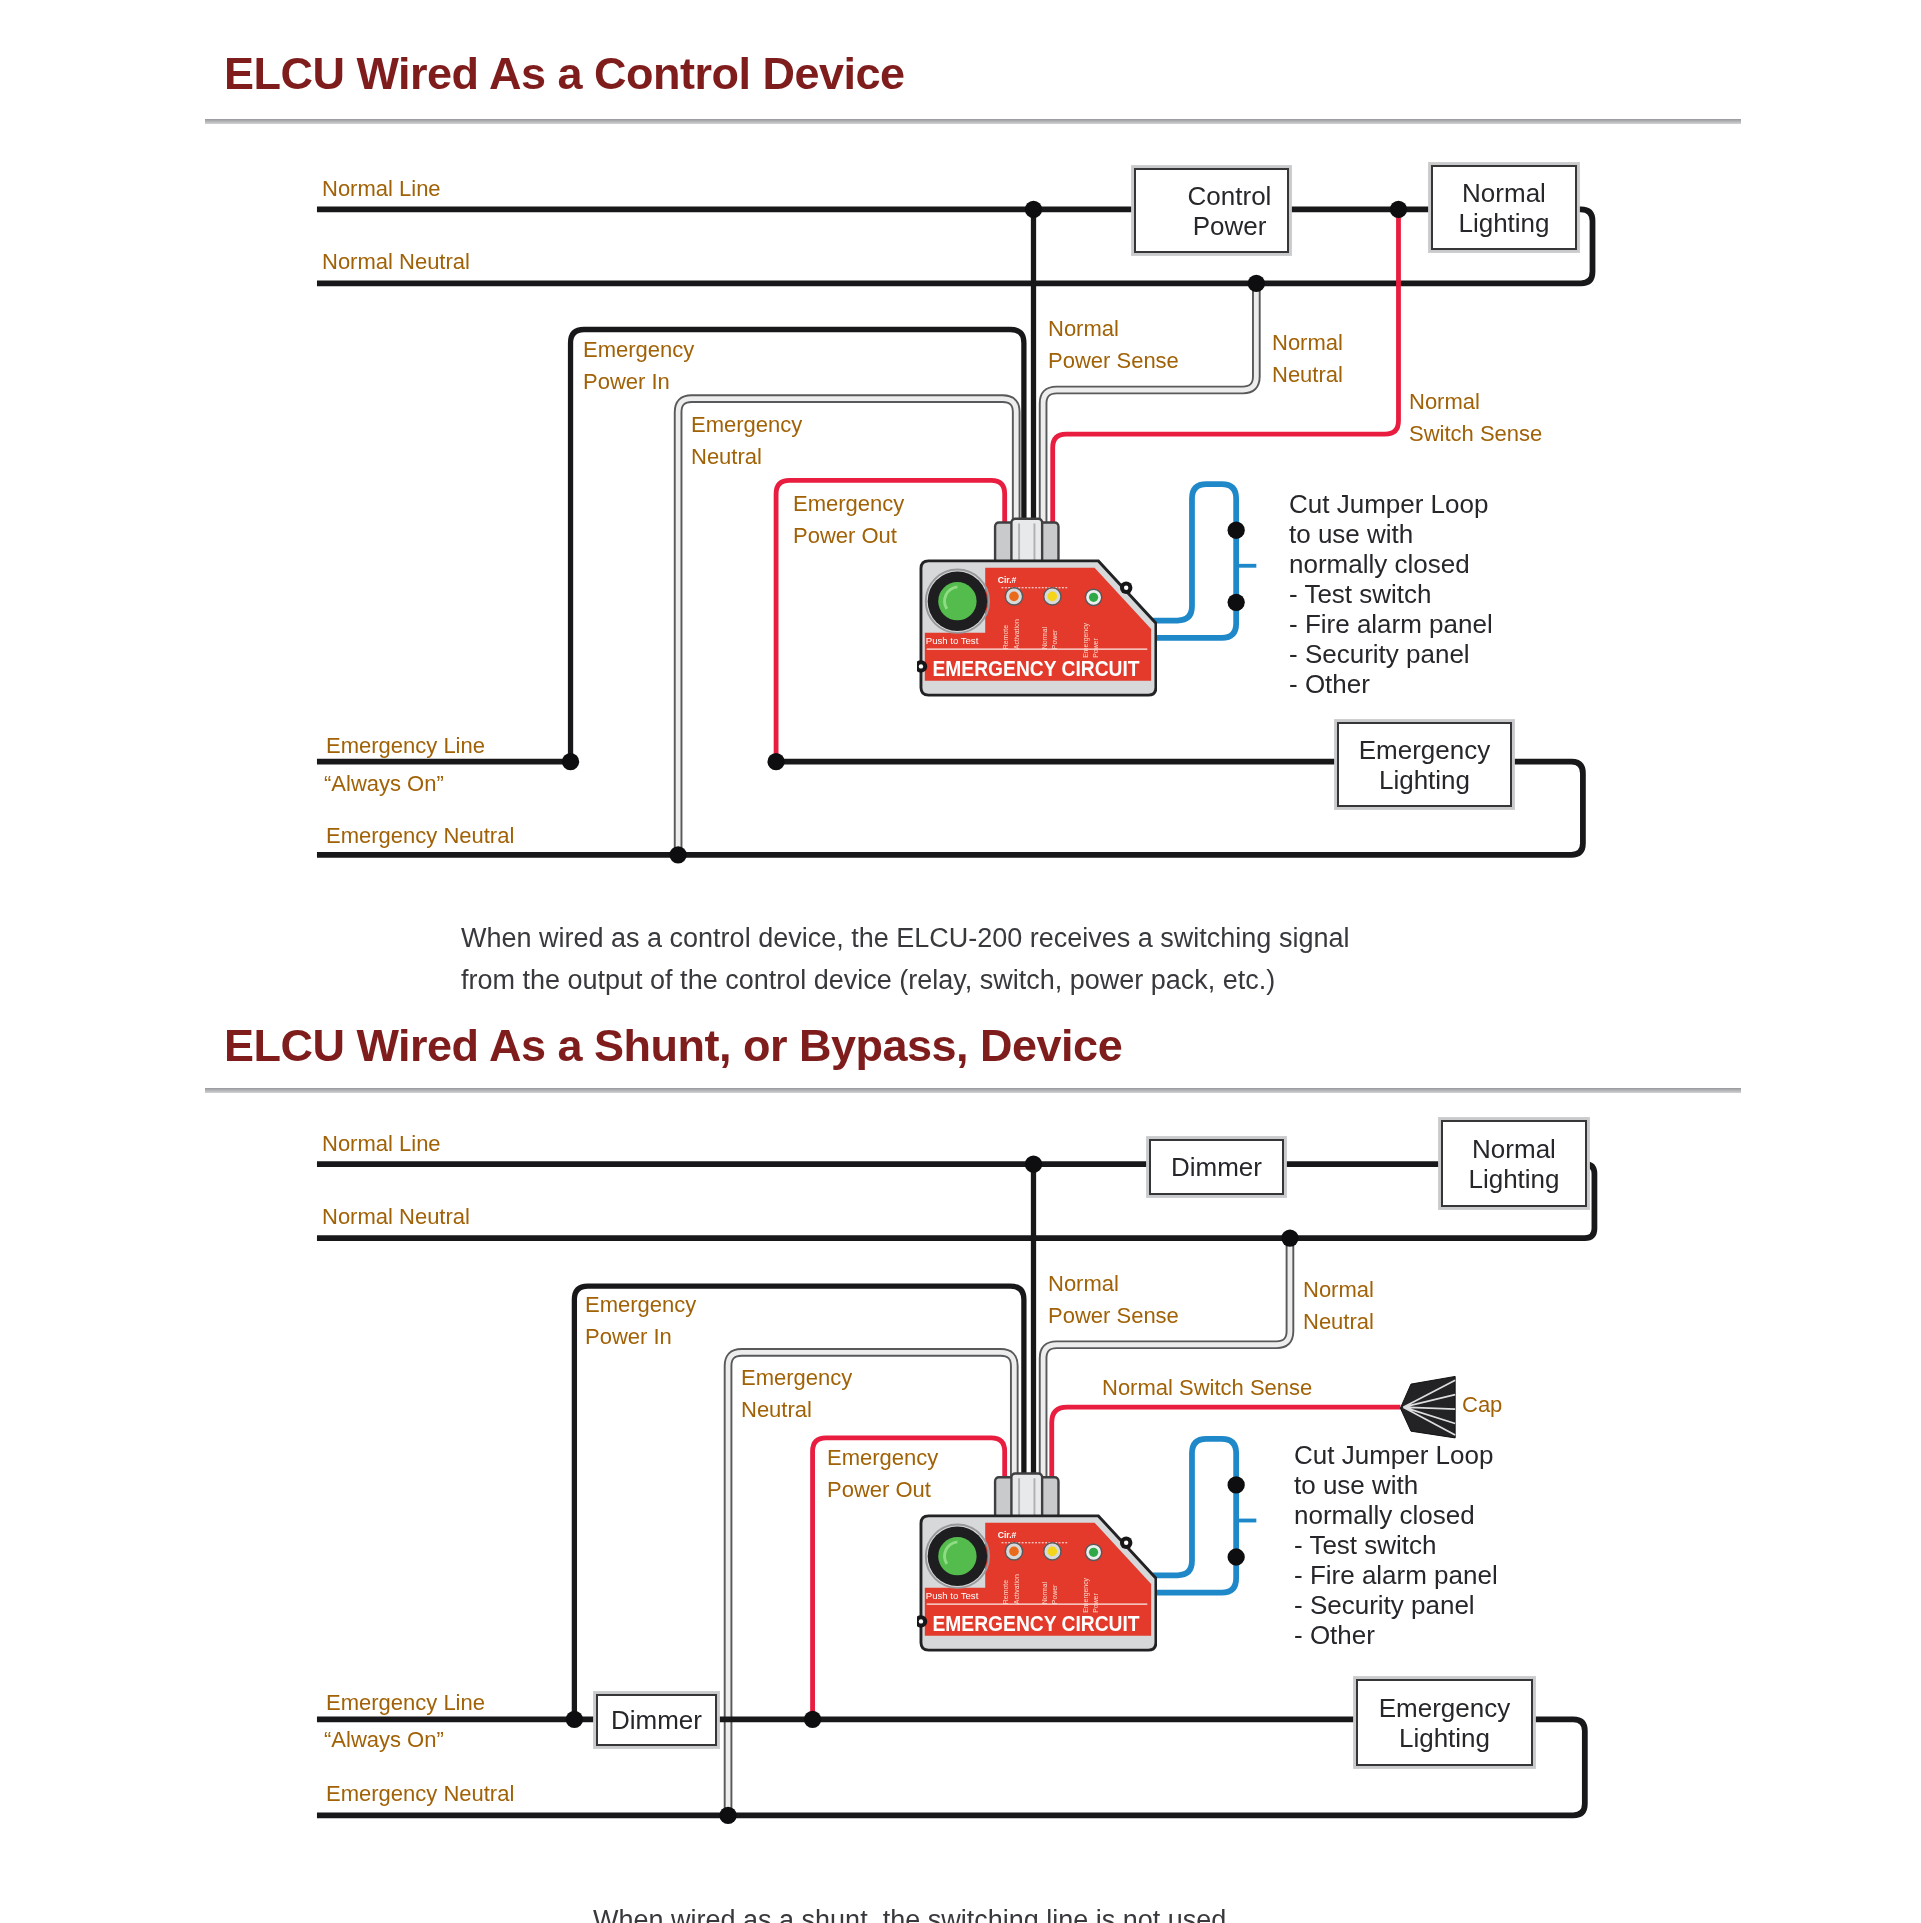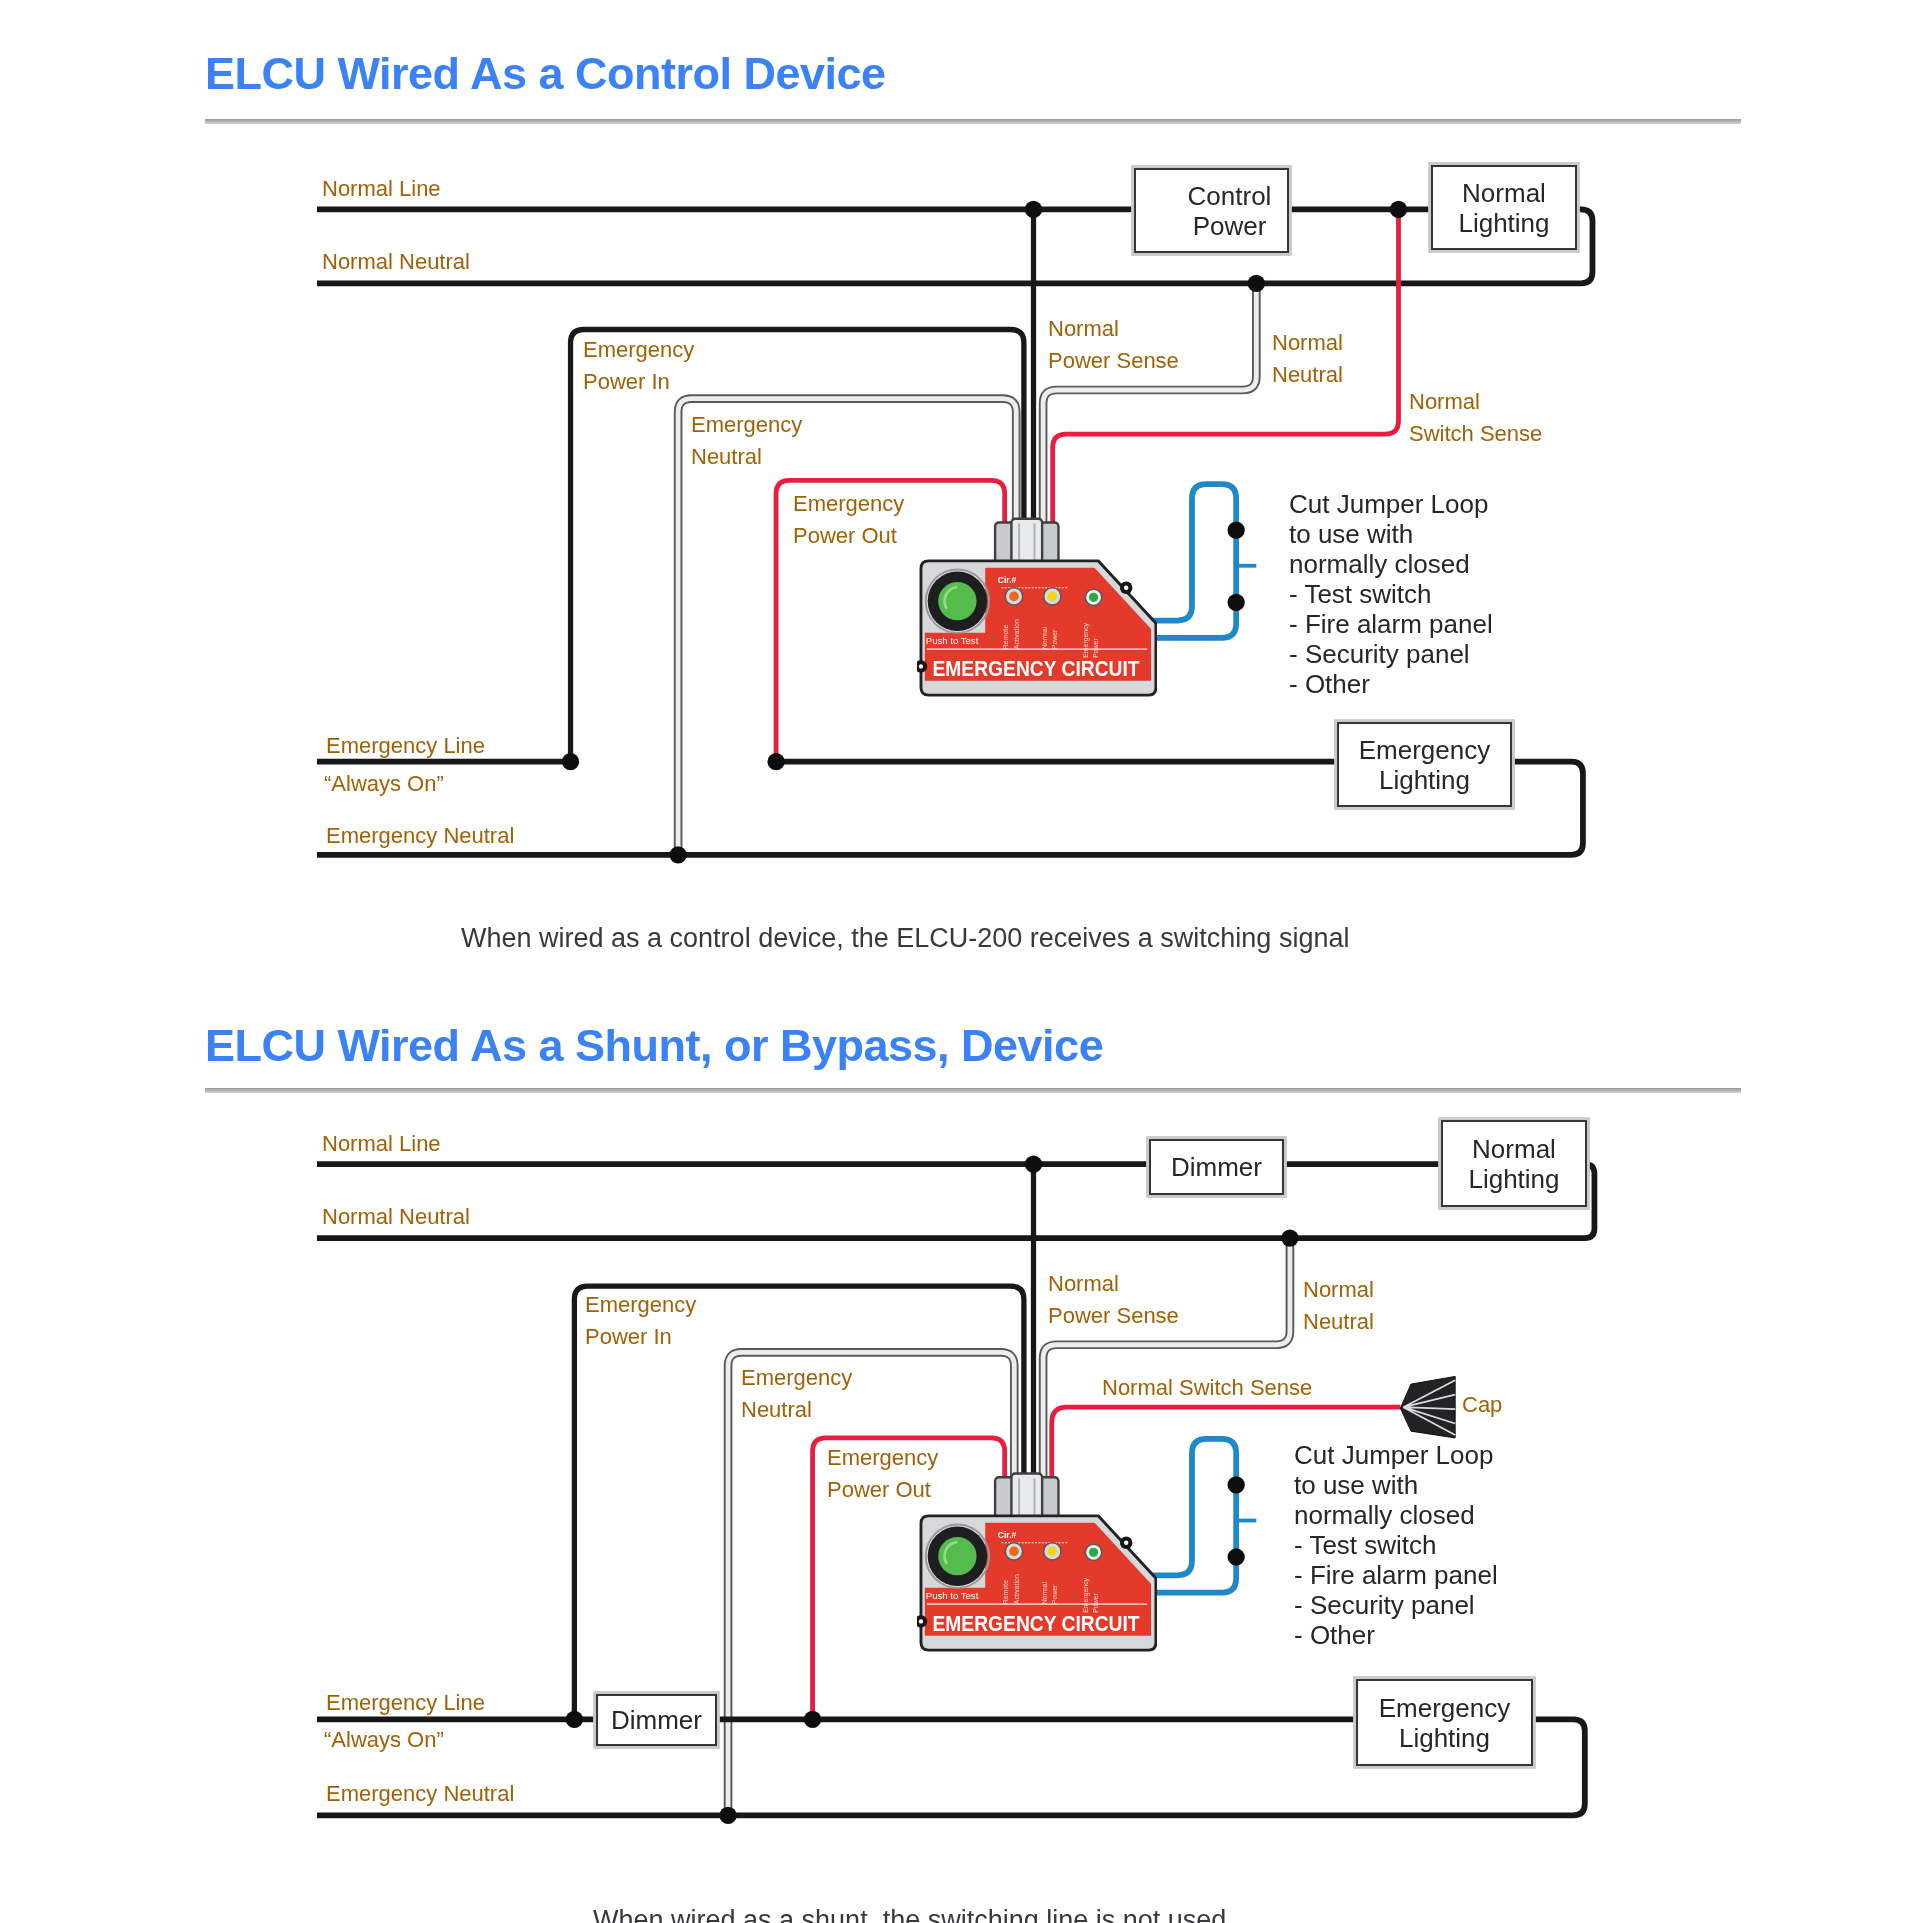--- a/index.html
+++ b/index.html
@@ -1,20 +1,20 @@
 <!DOCTYPE html>
 <html><head>
 <meta charset="utf-8">
 <style>
   html,body{margin:0;padding:0;}
   body{width:1921px;height:1923px;position:relative;background:#ffffff;overflow:hidden;
        font-family:"Liberation Sans",sans-serif;}
   svg.wires{position:absolute;left:0;top:0;z-index:1;}
-  .heading{position:absolute;z-index:2;font-size:45px;font-weight:bold;color:#3b82f6;
-           letter-spacing:-0.5px;white-space:nowrap;}
+  .heading{position:absolute;z-index:2;font-size:45px;font-weight:bold;color:#7f1d1d;
+           letter-spacing:-0.5px;white-space:nowrap;margin-left:19px;}
   .rule{position:absolute;z-index:2;height:4.8px;left:205px;width:1536px;
         background:linear-gradient(#96989b,#d2d3d5);}
   .lbl{position:absolute;z-index:2;font-size:22px;line-height:32px;color:#a16207;white-space:nowrap;}
   .dbox{position:absolute;z-index:2;background:#ffffff;border:2.4px solid #363638;
         box-shadow:0 0 0 2.9px #c9cacb;display:flex;flex-direction:column;align-items:center;
         justify-content:center;font-size:26px;line-height:30px;color:#26262b;text-align:center;}
   .caption{position:absolute;z-index:2;font-size:27px;line-height:42px;color:#39383d;white-space:nowrap;}
   .jnote{position:absolute;z-index:2;font-size:26px;line-height:30px;color:#26262b;white-space:nowrap;margin-left:20px;}
   .device{position:absolute;z-index:3;width:240px;height:140px;}
 </style>
@@ -147,20 +147,21 @@
   <div>to use with</div>
   <div>normally closed</div>
   <div>- Test switch</div>
   <div>- Fire alarm panel</div>
   <div>- Security panel</div>
   <div>- Other</div>
 </div>
 
 <div class="caption" style="left:461px;top:917px;">
   <div>When wired as a control device, the ELCU-200 receives a switching signal</div>
+  <div>from the output of the control device (relay, switch, power pack, etc.)</div>
 </div>
 
 <div class="heading" style="left:205px;top:1020px;">ELCU Wired As a Shunt, or Bypass, Device</div>
 <div class="rule" style="top:1088px;"></div>
 
 <div class="lbl" style="left:322px;top:1128px;">Normal Line</div>
 <div class="lbl" style="left:322px;top:1201px;">Normal Neutral</div>
 <div class="lbl" style="left:585px;top:1289px;"><span>Emergency</span><br><span>Power In</span></div>
 <div class="lbl" style="left:741px;top:1362px;"><span>Emergency</span><br><span>Neutral</span></div>
 <div class="lbl" style="left:827px;top:1442px;"><span>Emergency</span><br><span>Power Out</span></div>

